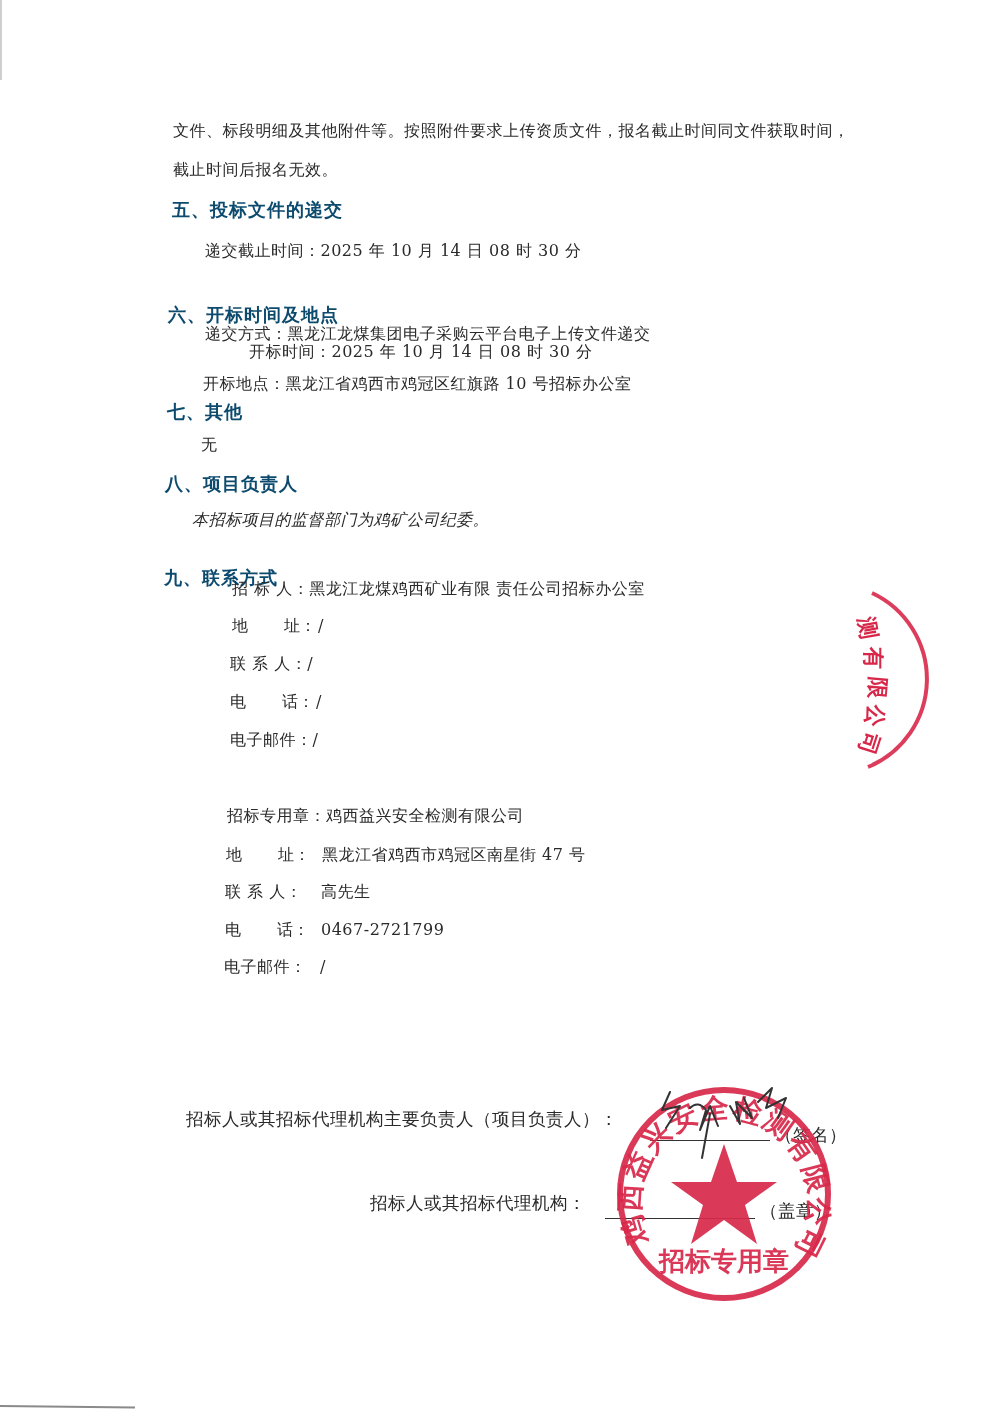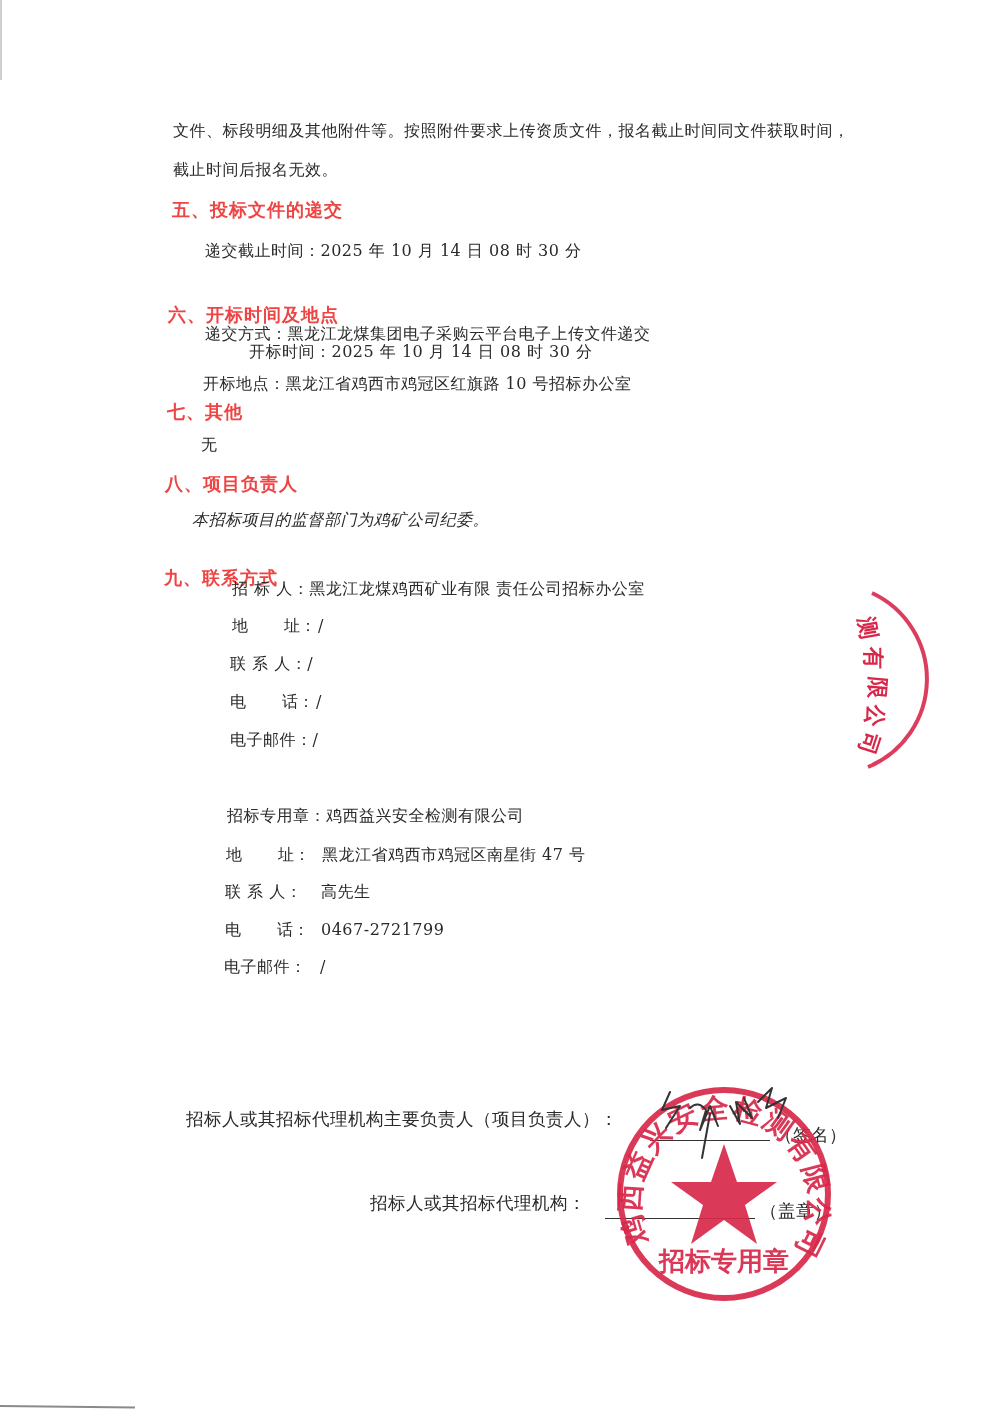--- a/index.html
+++ b/index.html
@@ -1,20 +1,20 @@
 <!DOCTYPE html>
 <html><head>
 <meta charset="utf-8">
 <style>
   html, body { margin:0; padding:0; background:#ffffff; }
   body { width:1000px; height:1426px; position:relative; overflow:hidden;
          font-family:"DejaVu Serif","Liberation Serif",serif; color:#2a2a2a; }
   .abs { position:absolute; white-space:nowrap; }
   .body-text { font-size:16px; letter-spacing:0.5px; }
-  .heading { font-family:"DejaVu Sans","Liberation Sans",sans-serif; font-weight:bold; font-size:18px; color:#ef4444; letter-spacing:1px; }
+  .heading { font-family:"DejaVu Sans","Liberation Sans",sans-serif; font-weight:bold; font-size:18px; color:#0c4a6e; letter-spacing:1px; }
   .label { display:inline-block;margin-left:44px; }
   .sig-text { font-size:17.5px; letter-spacing:0.5px; }
   .stamp { position:absolute; }
   .scan-edge { position:absolute; left:0; top:0; width:2px; height:80px; background:#cfcfcf; }
   .scan-bottom { position:absolute; left:0; top:1405px; width:135px; height:2px; background:#8a8a8a; transform:rotate(0.6deg); transform-origin:left; }
   .underline { position:absolute; height:1px; background:#333; }
 </style>
 </head>
 <body>
 

